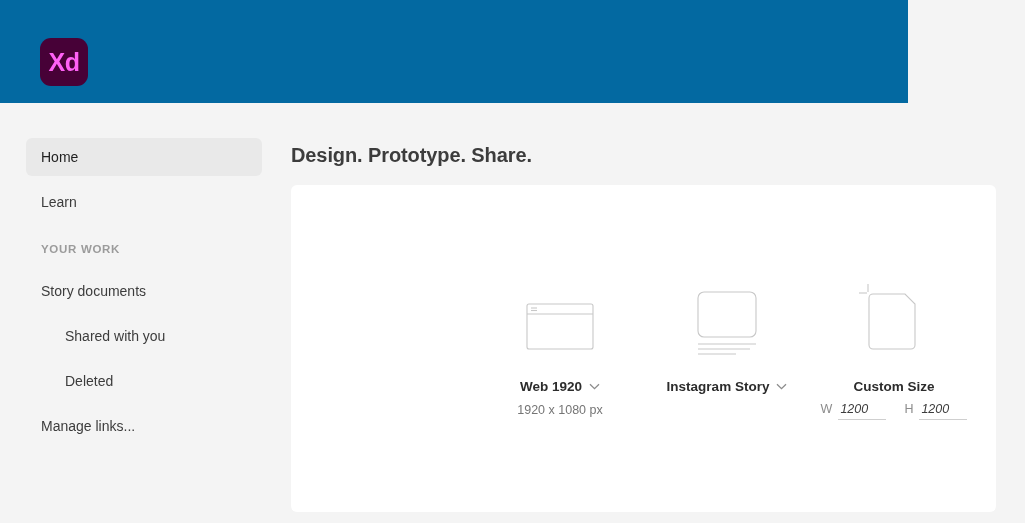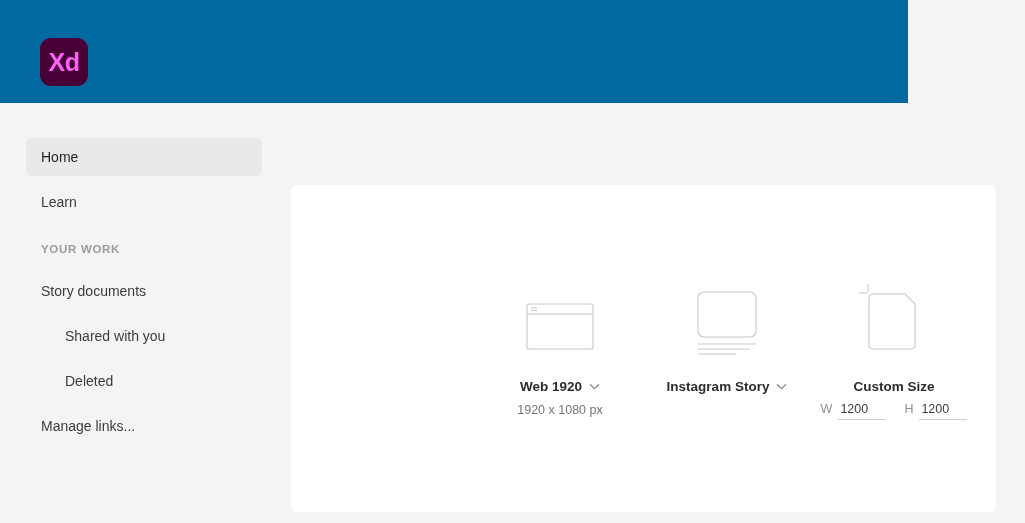--- a/index.html
+++ b/index.html
@@ -190,20 +190,21 @@
     color: #8c8c8c;
   }
   .field-value {
     font-size: 12.5px;
     color: #3c3c3c;
     border-bottom: 1px solid #cfcfcf;
     padding: 0 2px 3px 2px;
     min-width: 44px;
     text-align: left;
     cursor: text;
+    font-style: italic;
   }
 
   svg { display: block; }
   .stroke-gray {
     fill: none;
     stroke: #c8c8c8;
     stroke-width: 1.1;
   }
   .stroke-gray-fillwhite {
     fill: #ffffff;
@@ -245,20 +246,21 @@
   </div>
 
   <div class="nav-item nav-manage">
     <span>Manage links...</span>
   </div>
 
 </div>
 
 <div class="main">
 
+  <div class="main-title">Design. Prototype. Share.</div>
 
   <div class="card">
     <div class="presets">
 
 
       <div class="preset preset-1">
         <div class="preset-art">
           <svg width="170" height="80" viewBox="0 0 170 80">
             <rect class="stroke-gray-fillwhite" x="52" y="22" width="66" height="45" rx="2" ry="2"></rect>
             <line class="stroke-gray" x1="52" y1="32" x2="118" y2="32"></line>

